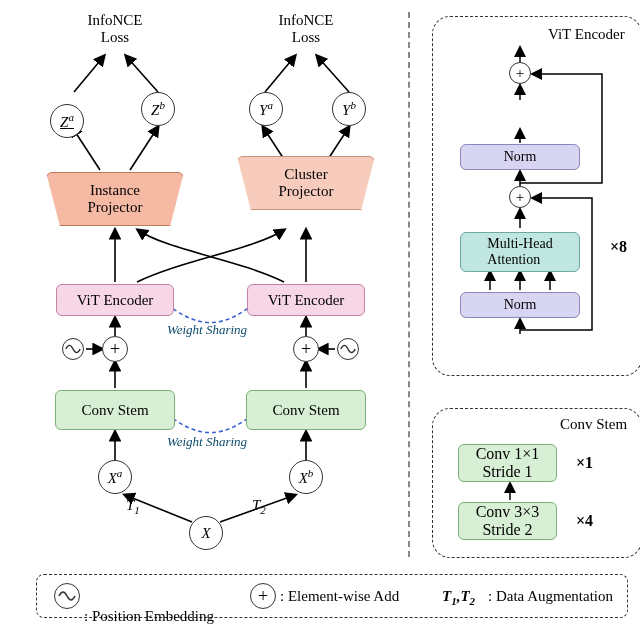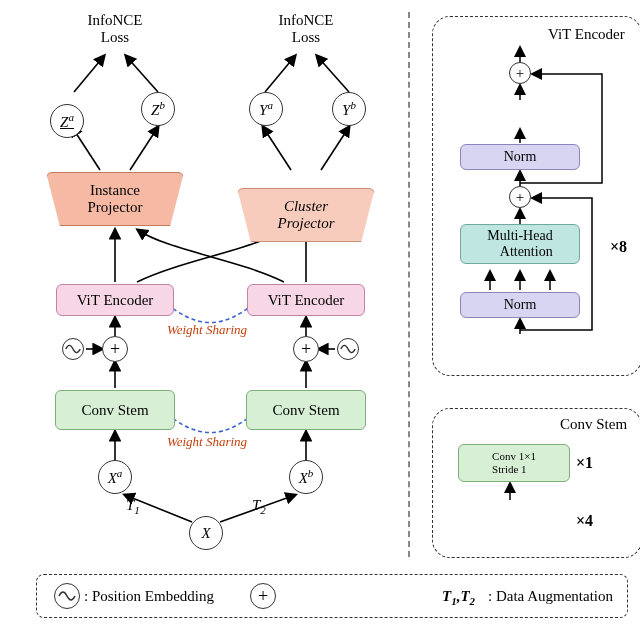--- a/index.html
+++ b/index.html
@@ -53,25 +53,25 @@
   }
   .vit-block {
     border: 1.5px solid #555;
     border-radius: 6px;
     display: flex; align-items: center; justify-content: center;
     font-size: 14px;
   }
   .norm { background: #d7d5f1; border-color: #8a88bb; width: 120px; height: 26px; }
   .mlp { background: #fbf5c6; border-color: #c9c07b; width: 120px; height: 26px; }
   .mha { background: #bfe6e0; border-color: #6fa9a0; width: 120px; height: 40px; line-height:1.15;}
-  .mini-conv { background: #d7efd5; border-color: #7db078; width: 112px; height: 38px; font-size: 11px; line-height:1.15;}
+  .mini-conv { background: #d7efd5; border-color: #7db078; width: 99px; height: 38px; font-size: 16px; line-height:1.15;text-align:center;}
   .sep-line { position: absolute; border-left: 2.2px dashed #888; }
   .legend-dash { border: 1.8px dashed #333; border-radius: 8px; }
   svg.arrows { position: absolute; top:0; left:0; pointer-events:none; }
-  .weight-sharing { color: #c2410c; font-size: 13px; font-style: italic; }
+  .weight-sharing { color: #0c4a6e; font-size: 13px; font-style: italic; }
   .plus { font-size: 18px; line-height: 0; }
   .times { font-size: 16px; }
   .sine { width:22px; height:22px; }
 </style>
 </head>
 <body>
 
 <div class="canvas">
 
   <div class="sep-line" style="left:396px; top:12px; height:545px;"></div>
@@ -160,21 +160,21 @@
   </div>
   <div class="abs circle c34" style="left:237px; top:92px;">
     <span><span class="italic">Y</span><span class="sup">a</span></span>
   </div>
   <div class="abs circle c34" style="left:320px; top:92px;text-align:right;">
     <span><span class="italic">Y</span><span class="sup">b</span></span>
   </div>
 
   <div class="abs block projector inst-proj" style="left:34px; top:172px; white-space:pre-line;">Instance
 Projector</div>
-  <div class="abs block projector clus-proj" style="left:225px; top:188px; white-space:pre-line;font-style:italic;">Cluster
+  <div class="abs block projector clus-proj" style="left:225px; top:156px; white-space:pre-line;">Cluster
 Projector</div>
 
   <div class="abs block vit-enc" style="left:44px; top:284px;">ViT Encoder</div>
   <div class="abs block vit-enc" style="left:235px; top:284px;">ViT Encoder</div>
 
   <div class="abs circle c26" style="left:90px; top:336px;">
       <span class="plus">+</span>
     </div>
   <div class="abs circle c26" style="left:281px; top:336px;">
       <span class="plus">+</span>
@@ -213,43 +213,46 @@
   <div class="dashed-box" style="left:420px; top:16px; width:210px; height:360px;"></div>
   <div class="abs label" style="left:536px; top:26px;">ViT Encoder</div>
 
   <div class="abs circle c22" style="left:497px; top:62px;">
       <span class="plus" style="font-size:15px;">+</span>
     </div>
   <div class="abs vit-block norm" style="left:448px; top:144px;">Norm</div>
   <div class="abs circle c22" style="left:497px; top:186px;">
       <span class="plus" style="font-size:15px;">+</span>
     </div>
-  <div class="abs vit-block mha" style="left:448px; top:224px; white-space:pre-line;text-align:right;">Multi-Head
+  <div class="abs vit-block mha" style="left:448px; top:232px; white-space:pre-line;">Multi-Head
 Attention</div>
   <div class="abs vit-block norm" style="left:448px; top:292px;">Norm</div>
   <div class="abs label times" style="left:598px; top:238px; font-weight: bold;">×8</div>
 
   <div class="dashed-box" style="left:420px; top:408px; width:210px; height:150px;"></div>
   <div class="abs label" style="left:548px; top:416px;">Conv Stem</div>
   <div class="abs vit-block mini-conv" style="left:446px; top:444px; white-space:pre-line;">Conv 1×1
 Stride 1</div>
   <div class="abs label times" style="left:564px; top:454px; font-weight: bold;">×1</div>
+  <div class="abs vit-block mini-conv" style="left:446px; top:502px; white-space:pre-line;">Conv 3×3
+Stride 2</div>
   <div class="abs label times" style="left:564px; top:512px; font-weight: bold;">×4</div>
 
   <div class="abs legend-dash" style="left:24px; top:574px; width:592px; height:44px;"></div>
 
   <div class="abs circle c26" style="left:42px; top:583px;">
     <svg viewBox="0 0 20 20" width="20" height="20">
         <path d="M2 10 Q6 2 10 10 T18 10" stroke="#333" stroke-width="1.6" fill="none"></path>
       </svg>
   </div>
-  <div class="abs label" style="left:72px; top:588px;">: Position Embedding</div>
+  <div class="abs label" style="left:72px; top:608px;">: Position Embedding</div>
 
   <div class="abs circle c26" style="left:238px; top:583px;">
       <span class="plus">+</span>
     </div>
+  <div class="abs label" style="left:268px; top:588px;">: Element-wise Add</div>
 
   <div class="abs label italic" style="left:430px; top:588px; font-weight:bold;">
     <span>T</span><sub style="font-size:11px;">1</sub>,<span>T</span><sub style="font-size:11px;">2</sub>
   </div>
   <div class="abs label" style="left:476px; top:588px;text-align:center;">: Data Augmentation</div>
 
 </div>
 
 </body></html>

